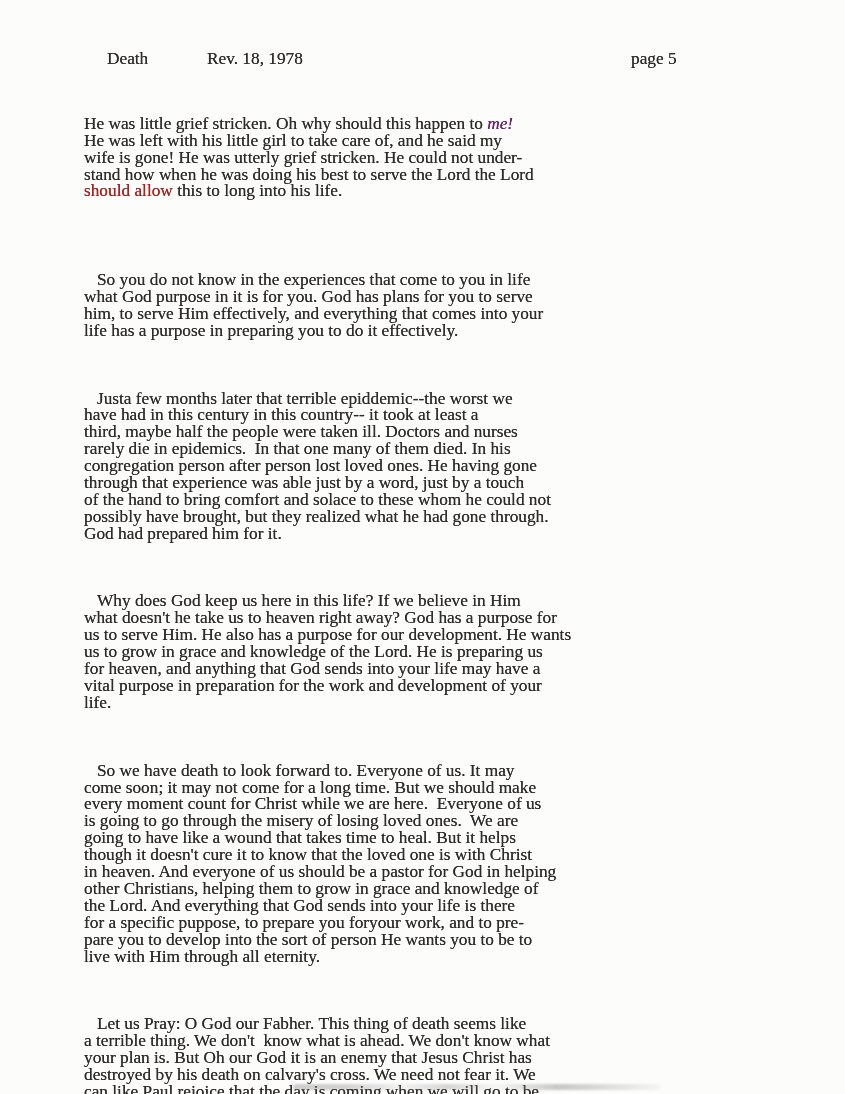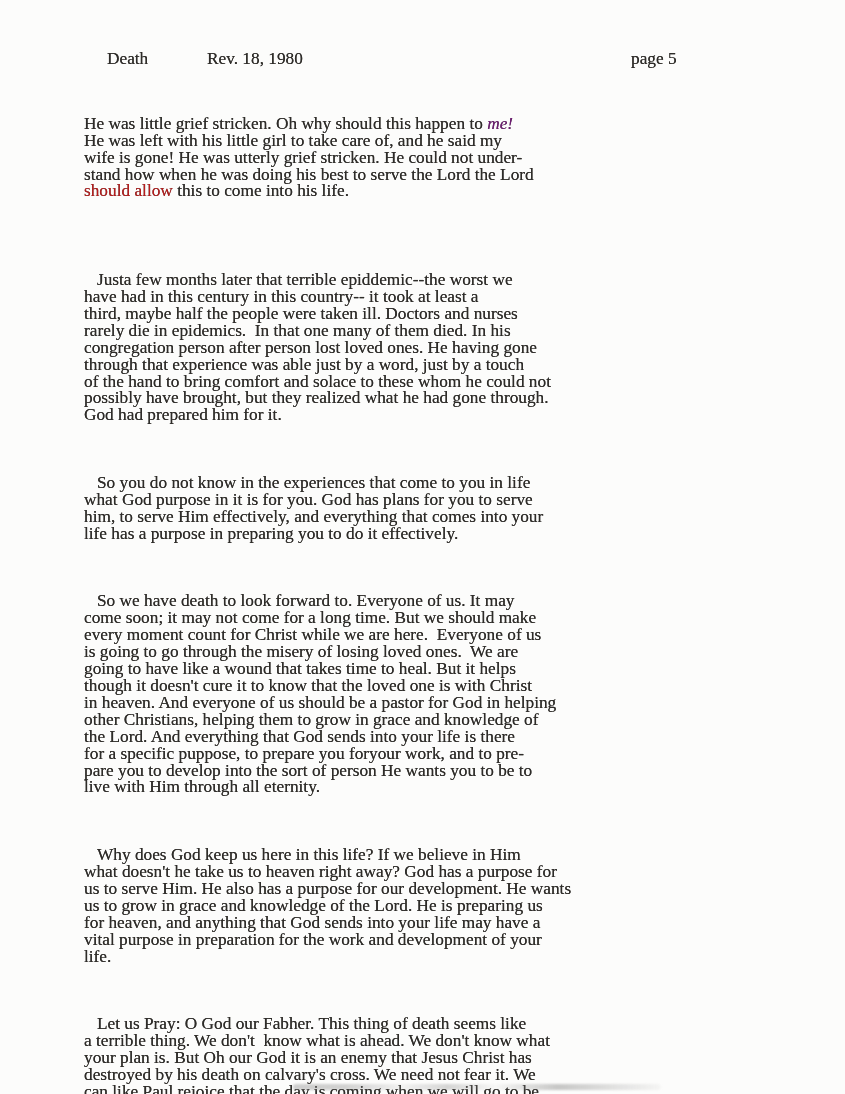--- a/index.html
+++ b/index.html
@@ -69,63 +69,63 @@
     filter: blur(1px);
   }
 </style>
 </head>
 <body>
 
 <div class="page typewriter">
 
   <div class="page-header">
     <span class="hdr-title">Death</span>
-    <span class="hdr-date">Rev. 18, 1980</span>
+    <span class="hdr-date">Rev. 18, 1978</span>
     <span class="hdr-page">page 5</span>
   </div>
 
   <div class="doc">
     <p class="first-para"><span>He was little grief stricken. Oh why should this happen to </span><em class="blue-ital">me!</em><span>
 He was left with his little girl to take care of, and he said my
 wife is gone! He was utterly grief stricken. He could not under-
 stand how when he was doing his best to serve the Lord the Lord
-</span><span class="blue-tint">should allow</span><span> this to come into his life.</span></p>
+</span><span class="blue-tint">should allow</span><span> this to long into his life.</span></p>
 
+    <p>   So you do not know in the experiences that come to you in life
+what God purpose in it is for you. God has plans for you to serve
+him, to serve Him effectively, and everything that comes into your
+life has a purpose in preparing you to do it effectively.</p>
     <p>   Justa few months later that terrible epiddemic--the worst we
 have had in this century in this country-- it took at least a
 third, maybe half the people were taken ill. Doctors and nurses
 rarely die in epidemics.  In that one many of them died. In his
 congregation person after person lost loved ones. He having gone
 through that experience was able just by a word, just by a touch
 of the hand to bring comfort and solace to these whom he could not
 possibly have brought, but they realized what he had gone through.
 God had prepared him for it.</p>
-    <p>   So you do not know in the experiences that come to you in life
-what God purpose in it is for you. God has plans for you to serve
-him, to serve Him effectively, and everything that comes into your
-life has a purpose in preparing you to do it effectively.</p>
+    <p>   Why does God keep us here in this life? If we believe in Him
+what doesn't he take us to heaven right away? God has a purpose for
+us to serve Him. He also has a purpose for our development. He wants
+us to grow in grace and knowledge of the Lord. He is preparing us
+for heaven, and anything that God sends into your life may have a
+vital purpose in preparation for the work and development of your
+life.</p>
     <p>   So we have death to look forward to. Everyone of us. It may
 come soon; it may not come for a long time. But we should make
 every moment count for Christ while we are here.  Everyone of us
 is going to go through the misery of losing loved ones.  We are
 going to have like a wound that takes time to heal. But it helps
 though it doesn't cure it to know that the loved one is with Christ
 in heaven. And everyone of us should be a pastor for God in helping
 other Christians, helping them to grow in grace and knowledge of
 the Lord. And everything that God sends into your life is there
 for a specific puppose, to prepare you foryour work, and to pre-
 pare you to develop into the sort of person He wants you to be to
 live with Him through all eternity.</p>
-    <p>   Why does God keep us here in this life? If we believe in Him
-what doesn't he take us to heaven right away? God has a purpose for
-us to serve Him. He also has a purpose for our development. He wants
-us to grow in grace and knowledge of the Lord. He is preparing us
-for heaven, and anything that God sends into your life may have a
-vital purpose in preparation for the work and development of your
-life.</p>
     <p>   Let us Pray: O God our Fabher. This thing of death seems like
 a terrible thing. We don't  know what is ahead. We don't know what
 your plan is. But Oh our God it is an enemy that Jesus Christ has
 destroyed by his death on calvary's cross. We need not fear it. We
 can like Paul rejoice that the day is coming when we will go to be
 with our Sāviour. O our God we have sorrow when our loved ones
 go. Help us to pass thro the valleyof the shadow of death knwoing
 that you are with us, and that your rod and your staff comfort us.
 Help us each one to be a comfort to others, and help others when
 they have this to pass through. We ask in Jesus' Name. Amen.</p>

